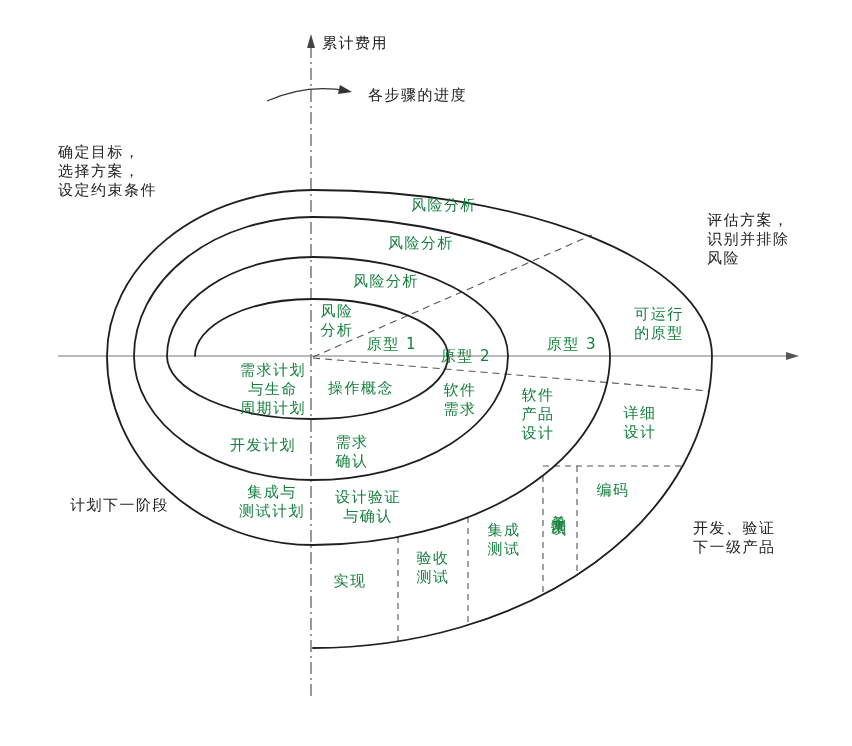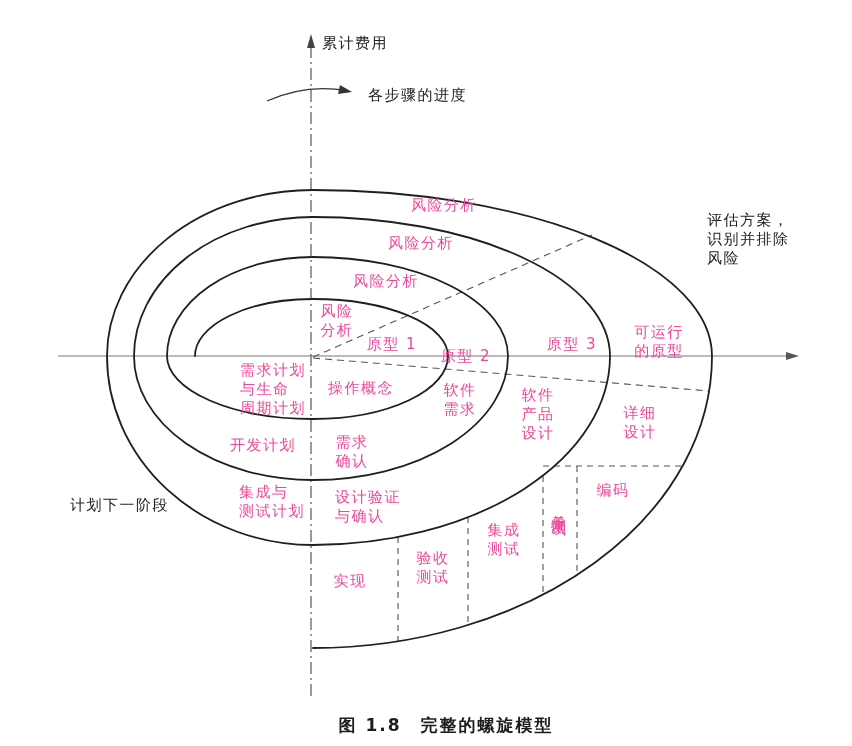--- a/index.html
+++ b/index.html
@@ -16,25 +16,25 @@
   .note{
     position:absolute;
     white-space:pre-line;
     font-size:15px;line-height:19px;
     letter-spacing:1.5px;
     color:#222222;
   }
   .slabel{
     position:absolute;
     transform:translate(-50%,-50%);
-    text-align:left;
+    text-align:center;
     white-space:pre-line;
     font-size:15px;line-height:19px;
     letter-spacing:1.5px;
-    color:#ec4899;
+    color:#15803d;
   }
   .slabel.vertical{
     writing-mode:vertical-rl;
     line-height:17px;
     letter-spacing:2px;
   }
   #caption{
     position:absolute;
     left:446px;top:714px;
     transform:translateX(-50%);
@@ -84,39 +84,44 @@
              A 206 189 0 0 1 107 356
              A 206 166 0 0 1 313 190
              A 399 166 0 0 1 712 356
              A 399 292 0 0 1 313 648" fill="none" stroke="#1f1f1f" stroke-width="1.8" stroke-linecap="round"></path>
   </svg>
 
   <div class="note" style="left:322px;top:34px;">累计费用</div>
 
   <div class="note" style="left:368px;top:86px;">各步骤的进度</div>
 
+  <div class="note" style="left:58px;top:143px;">确定目标，
+选择方案，
+设定约束条件</div>
 
   <div class="note" style="left:707px;top:211px;">评估方案，
 识别并排除
 风险</div>
 
   <div class="note" style="left:70px;top:496px;font-family:Liberation Serif, serif;">计划下一阶段</div>
 
+  <div class="note" style="left:693px;top:519px;">开发、验证
+下一级产品</div>
 
 
   <div id="labels">
       <div class="slabel" style="left: 444px; top: 205px;">风险分析</div>
       <div class="slabel" style="left: 421px; top: 243px;">风险分析</div>
       <div class="slabel" style="left: 386px; top: 281px;">风险分析</div>
       <div class="slabel" style="left: 337px; top: 321px;">风险
 分析</div>
       <div class="slabel" style="left: 392px; top: 344px;">原型 1</div>
       <div class="slabel" style="left: 466px; top: 356px;">原型 2</div>
       <div class="slabel" style="left: 572px; top: 344px;">原型 3</div>
-      <div class="slabel" style="left: 659px; top: 342px;">可运行
+      <div class="slabel" style="left: 659px; top: 324px;">可运行
 的原型</div>
       <div class="slabel" style="left: 361px; top: 388px;">操作概念</div>
       <div class="slabel" style="left: 273px; top: 389px;">需求计划
 与生命
 周期计划</div>
       <div class="slabel" style="left: 460px; top: 400px;">软件
 需求</div>
       <div class="slabel" style="left: 538px; top: 414px;">软件
 产品
 设计</div>
@@ -131,14 +136,13 @@
 与确认</div>
       <div class="slabel" style="left: 350px; top: 581px;">实现</div>
       <div class="slabel" style="left: 433px; top: 568px;">验收
 测试</div>
       <div class="slabel" style="left: 504px; top: 540px;">集成
 测试</div>
       <div class="slabel vertical" style="left: 558px; top: 507px;">单元测试</div>
       <div class="slabel" style="left: 613px; top: 490px;">编码</div>
     </div>
 
-  <div id="caption">图 1.8　完整的螺旋模型</div>
 </div>
 
 </body></html>

